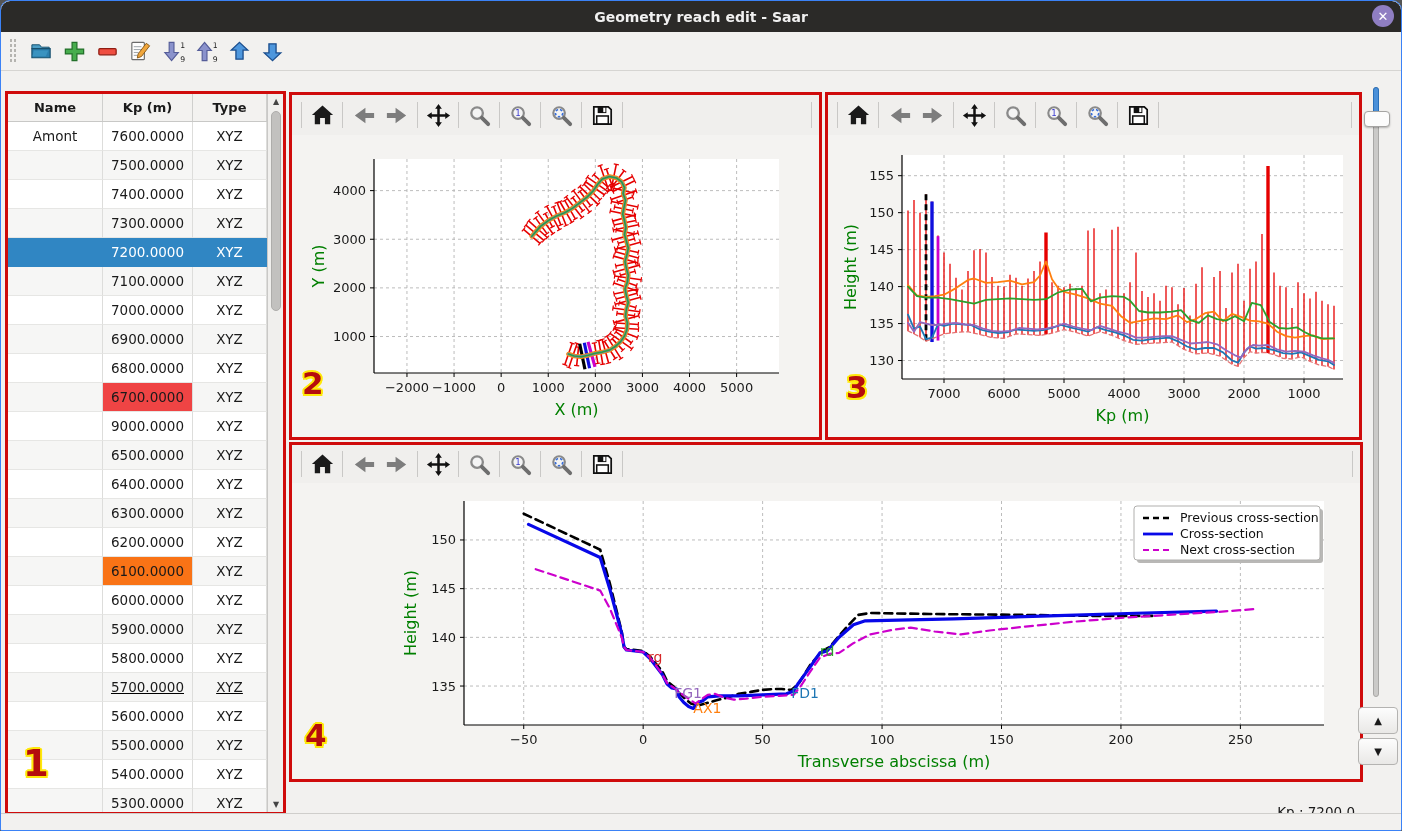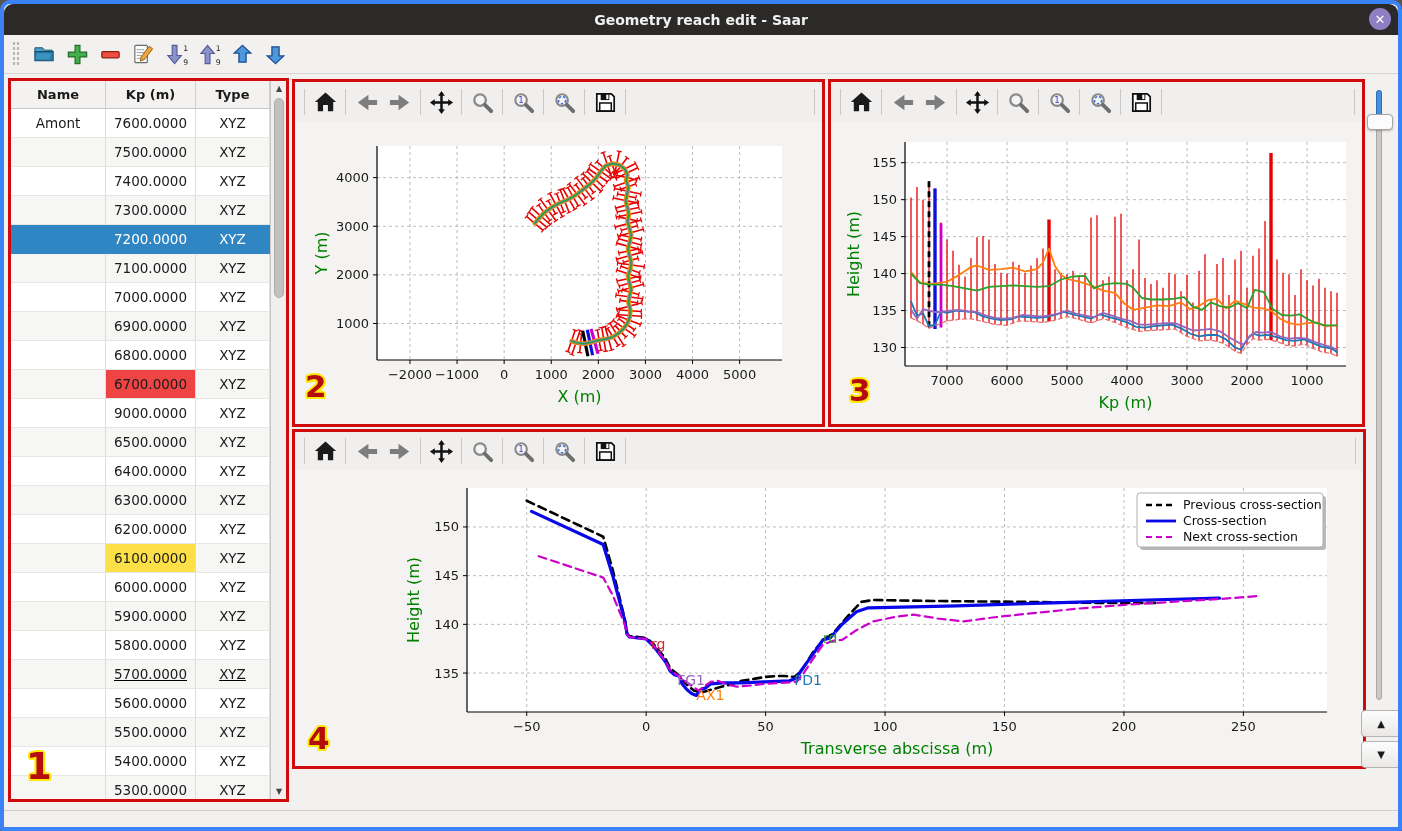--- a/index.html
+++ b/index.html
@@ -1,31 +1,31 @@
 <!DOCTYPE html>
 <html><head>
 <meta charset="utf-8">
 <style>
   html,body{margin:0;padding:0;background:#555;font-family:"DejaVu Sans","Liberation Sans",sans-serif;}
-  #win{position:relative;width:1402px;height:831px;background:#f2f1ef;border:4px solid #3b82f6;
+  #win{position:relative;width:1402px;height:831px;background:#f2f1ef;border:1px solid #3b82f6;
        border-radius:10px 10px 2px 2px;overflow:hidden;box-sizing:border-box;padding-left:44px;}
   .titlebar{position:absolute;left:0;top:0;width:100%;height:31px;background:#2b2a28;
             border-radius:9px 9px 0 0;display:flex;align-items:center;justify-content:center;}
   .title{color:#f0f0f0;font-size:14px;font-weight:600;}
   .closebtn{position:absolute;right:7px;top:4px;width:22px;height:22px;border-radius:50%;
             background:#8f7ec2;color:#fff;font-size:13px;font-weight:bold;display:flex;
             align-items:center;justify-content:center;cursor:pointer;}
   .toolbar{position:absolute;left:0;top:31px;width:100%;height:38px;background:#f2f1ef;
            border-bottom:1px solid #d6d5d2;display:flex;align-items:center;}
   .dragger{width:8px;height:26px;margin:0 8px 0 8px;
            background-image:radial-gradient(#b5b4b0 1px, transparent 1.2px);
            background-size:4px 5px;}
   .tbtn{width:32px;height:30px;display:flex;align-items:center;justify-content:center;cursor:pointer;margin-right:1px;}
   .tbtn svg{width:25px;height:25px;}
-  .rpanel{position:absolute;border:3px solid #cf0b0b;background:#f3f2f0;box-sizing:border-box;}
+  .rpanel{position:absolute;border:3px solid #cf0b0b;background:#f3f2f0;box-sizing:border-box;margin-top:16px;}
   
   #tblwrap{position:absolute;left:0;top:0;right:16px;bottom:0;overflow:hidden;background:#fff;}
   .thead{display:flex;height:27px;background:#f3f2f0;border-bottom:1px solid #c8c8c6;}
   .th{font-size:13px;font-weight:bold;display:flex;align-items:center;justify-content:center;
       border-right:1px solid #cfcfcd;box-sizing:border-box;color:#1a1a1a;}
   .tr{display:flex;height:29px;}
   .td{font-size:13.5px;display:flex;align-items:center;justify-content:center;color:#1a1a1a;
       border-right:1px solid #dddddb;border-bottom:1px solid #e6e6e4;box-sizing:border-box;}
   .tr.sel .td{background:#3086c3;color:#fff;border-color:#3086c3;}
   .vscroll{position:absolute;right:0;top:0;width:16px;bottom:0;background:#f0efed;border-left:1px solid #c9c8c6;box-sizing:border-box;}
@@ -195,21 +195,21 @@
             <div class="td" style="width: 90px; background: rgb(246, 246, 245);">6300.0000</div>
             <div class="td" style="width: 74px; background: rgb(246, 246, 245);">XYZ</div>
           </div>
           <div class="tr">
             <div class="td" style="width: 95px;"></div>
             <div class="td" style="width: 90px;">6200.0000</div>
             <div class="td" style="width: 74px;">XYZ</div>
           </div>
           <div class="tr" style="background: rgb(246, 246, 245);">
             <div class="td" style="width: 95px; background: rgb(246, 246, 245);"></div>
-            <div class="td" style="width: 90px; background: #fde047;">6100.0000</div>
+            <div class="td" style="width: 90px; background: #f97316;">6100.0000</div>
             <div class="td" style="width: 74px; background: rgb(246, 246, 245);">XYZ</div>
           </div>
           <div class="tr">
             <div class="td" style="width: 95px;"></div>
             <div class="td" style="width: 90px;">6000.0000</div>
             <div class="td" style="width: 74px;">XYZ</div>
           </div>
           <div class="tr" style="background: #ec4899;">
             <div class="td" style="width: 95px; background: rgb(246, 246, 245);"></div>
             <div class="td" style="width: 90px; background: rgb(246, 246, 245);">5900.0000</div>

